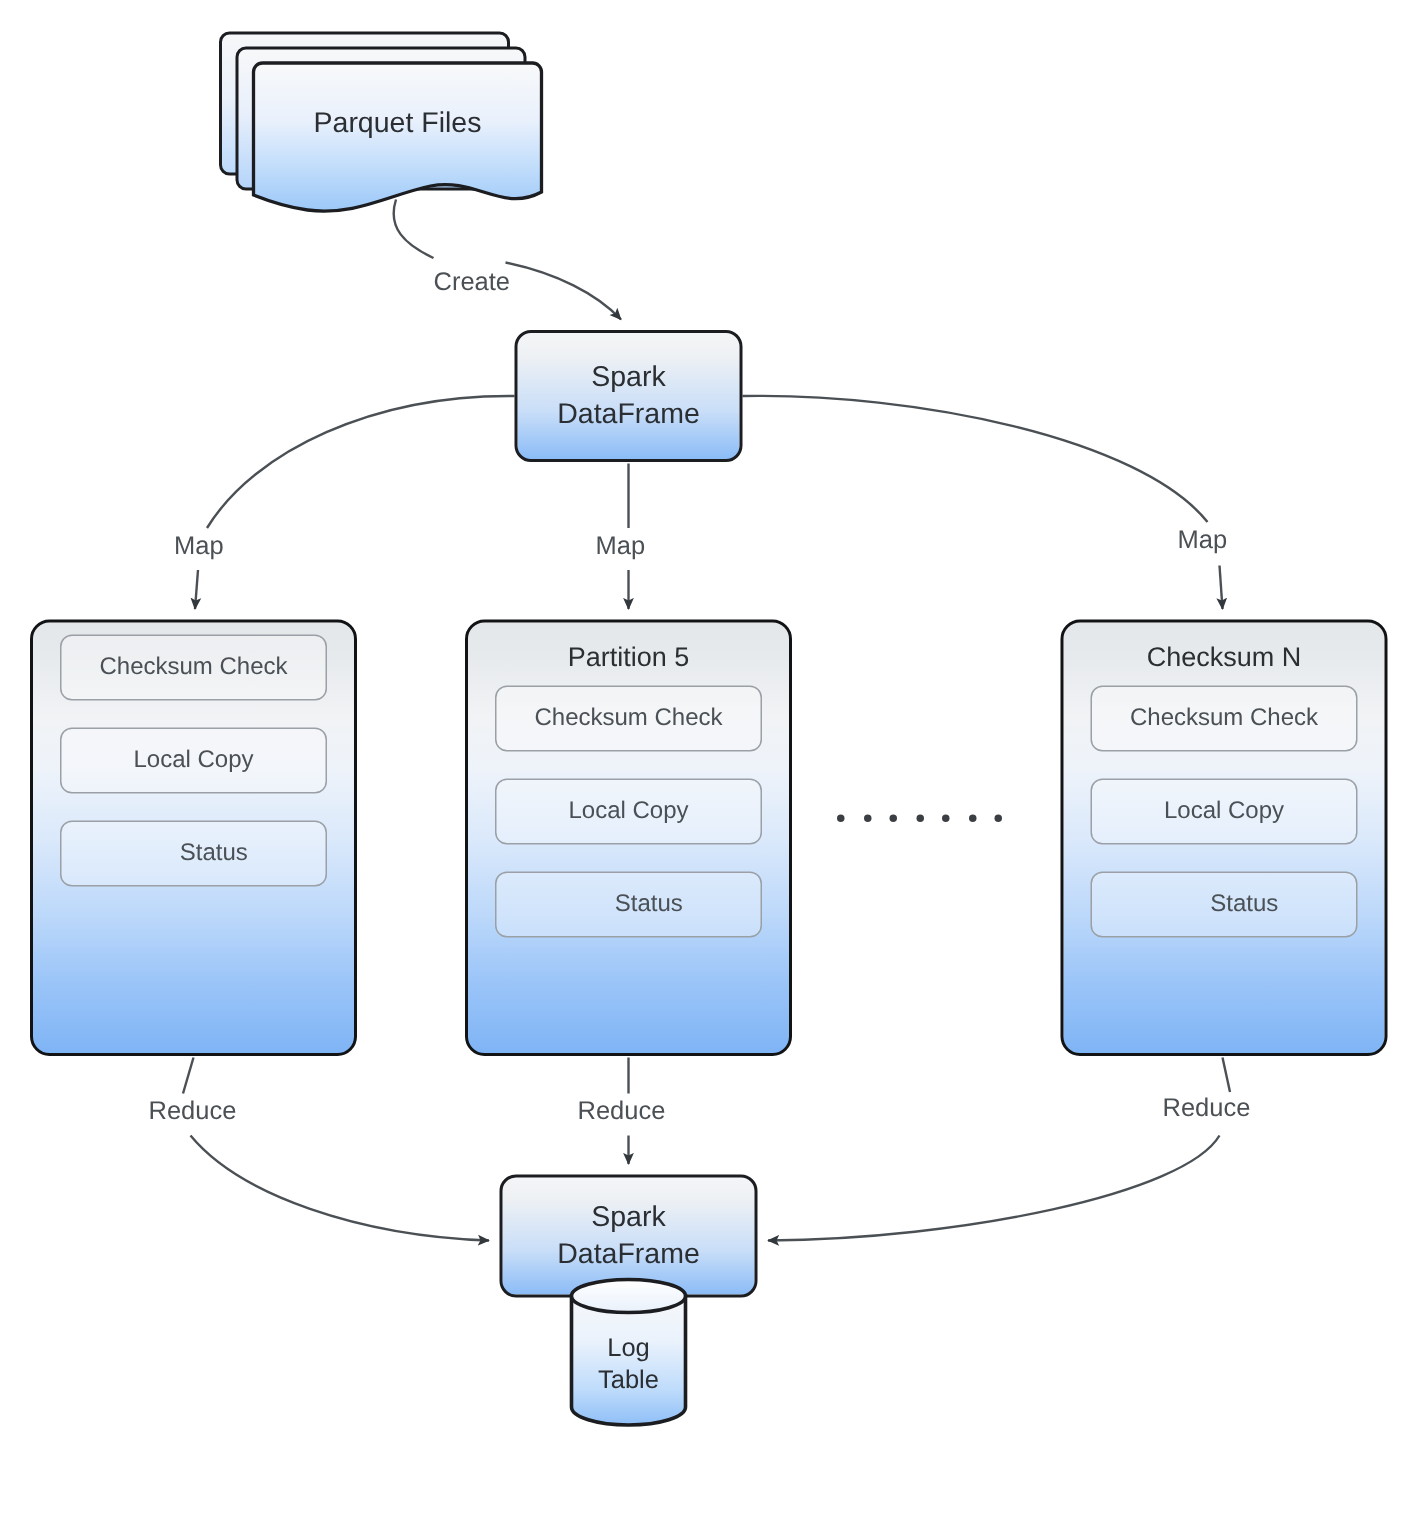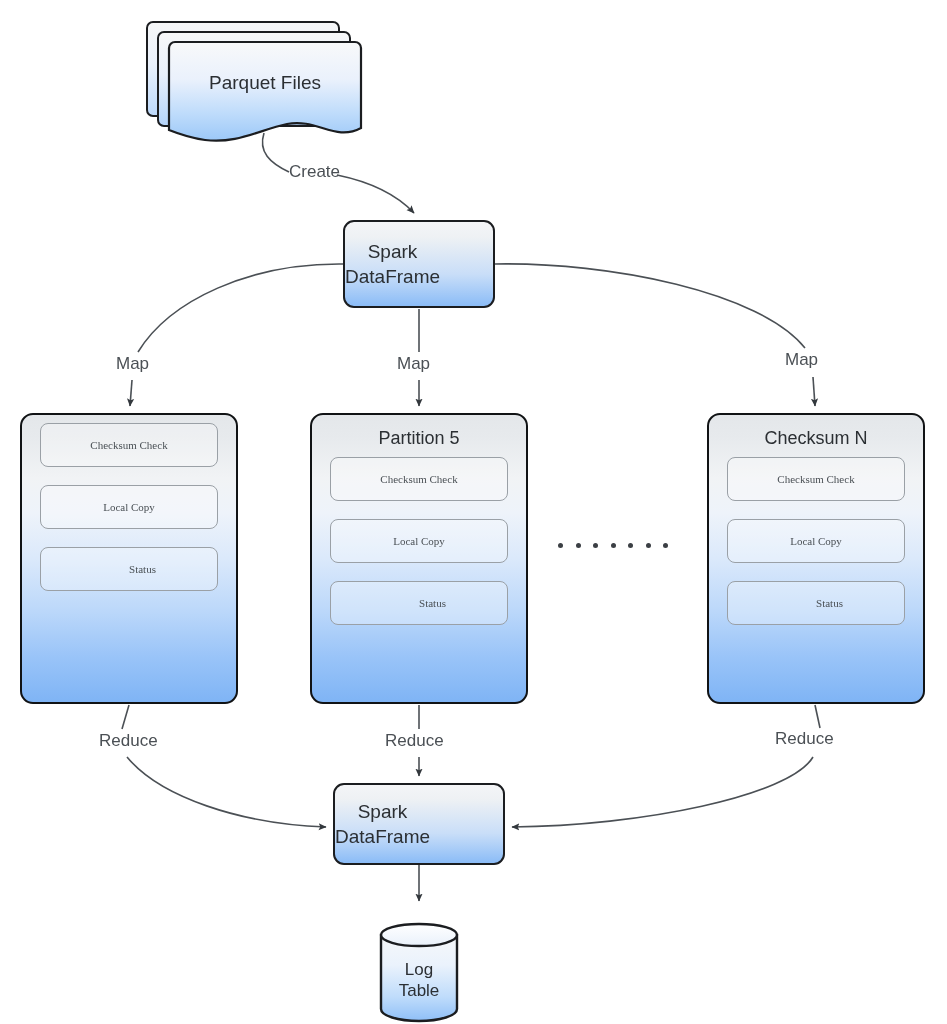--- a/index.html
+++ b/index.html
@@ -65,21 +65,21 @@
 
   
   .rbox {
     position: absolute;
     border: 2px solid #1b1d20;
     border-radius: 11px;
     background: linear-gradient(to bottom, #f4f5f7 0%, #eef1f4 18%, #c9def8 62%, #8bbcf7 100%);
     box-sizing: border-box;
     display: flex;
     align-items: center;
-    justify-content: flex-start;
+    justify-content: center;
   }
   .df-top    { left: 343px; top: 220px; width: 152px; height: 88px; }
   .df-bottom { left: 333px; top: 783px; width: 172px; height: 82px; }
 
   
   .partition {
     position: absolute;
     top: 413px;
     height: 291px;
     border: 2.5px solid #111315;
@@ -104,23 +104,22 @@
   .pbox {
     height: 44px;
     margin-bottom: 18px;
     border: 1px solid #9aa0a6;
     border-radius: 8px;
     background: rgba(255,255,255,0.30);
     display: flex;
     align-items: center;
     justify-content: center;
     color: #4a5055;
-    font-size: 11px;
+    font-size: 16px;
     box-sizing: border-box;
-    font-family: Liberation Serif, serif;
   }
   .pbox:last-child { margin-bottom: 16px; padding-left: 27px; }
 
   
   .ellipsis {
     position: absolute;
     left: 558px;
     top: 540px;
     width: 110px;
     height: 10px;
@@ -133,21 +132,21 @@
     width: 5px;
     height: 5px;
     background: #3b3f44;
     border-radius: 50%;
   }
 
   
   .cylinder {
     position: absolute;
     left: 379px;
-    top: 923px;
+    top: 852px;
     width: 80px;
     height: 98px;
   }
   .cylinder svg { display: block; overflow: visible; }
   .cyl-label {
     position: absolute;
     left: 0;
     top: 16px;
     width: 80px;
     height: 82px;
@@ -161,21 +160,21 @@
     white-space: pre-line;
   }
 
   
   .edge-label {
     position: absolute;
     color: #4b5055;
     font-size: 17px;
     white-space: nowrap;
   }
-  .lb-create   { left: 289px; top: 162px; text-align: right; }
+  .lb-create   { left: 289px; top: 178px; text-align: right; }
   .lb-map1     { left: 116px; top: 354px; }
   .lb-map2     { left: 397px; top: 354px; }
   .lb-mapn     { left: 785px; top: 350px; }
   .lb-reduce1  { left: 99px;  top: 731px; }
   .lb-reduce2  { left: 385px; top: 731px; }
   .lb-reducen  { left: 775px; top: 729px; }
 </style>
 </head>
 <body>
 

